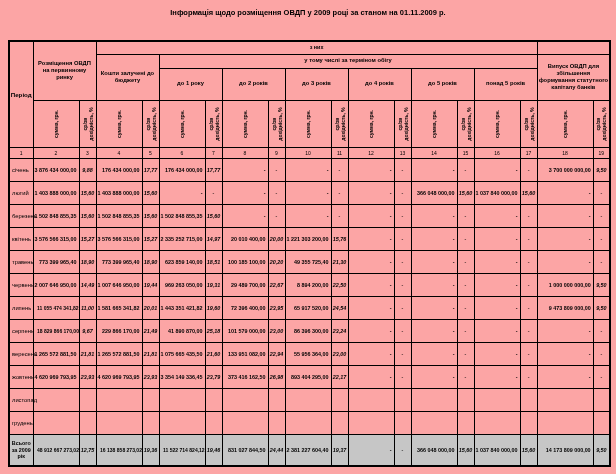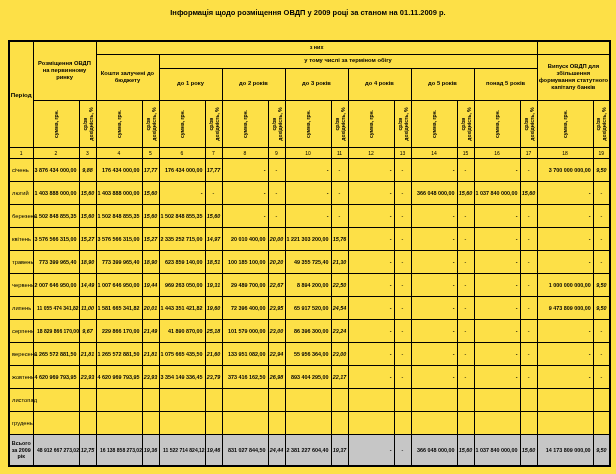--- a/index.html
+++ b/index.html
@@ -1,17 +1,17 @@
 <!DOCTYPE html>
 <html><head>
 <meta charset="utf-8">
 <style>
   html,body{margin:0;padding:0;background:#ffffff;}
   body{width:616px;height:474px;position:relative;font-family:"Liberation Sans",sans-serif;color:#000;}
-  .page{position:absolute;inset:0;background:#fde047;}
+  .page{position:absolute;inset:0;background:#fca5a5;}
   .title{position:absolute;top:8px;left:0;width:100%;text-align:center;font-size:7.5px;font-weight:bold;}
   table.tbl{position:absolute;top:40px;left:8px;width:600px;border-collapse:collapse;table-layout:fixed;border:2px solid #000;}
   .tbl th,.tbl td{border:1px solid #000;padding:0;overflow:visible;}
   .group-start{border-left:1.6px solid #000 !important;}
   .r1{height:13px}.r2{height:14px}.r3{height:32px}.r4{height:47px}.r5{height:10px}
   tbody tr{height:23px;}
   tbody tr.total{height:32px;}
   th.h{font-size:5.8px;font-weight:bold;text-align:center;vertical-align:middle;line-height:1.25;padding:1px;}
   th.of-them{border-bottom:1.6px solid #000;font-size:5.4px;}
   th.period-h{font-size:6.2px;font-weight:bold;text-align:center;vertical-align:middle;}

